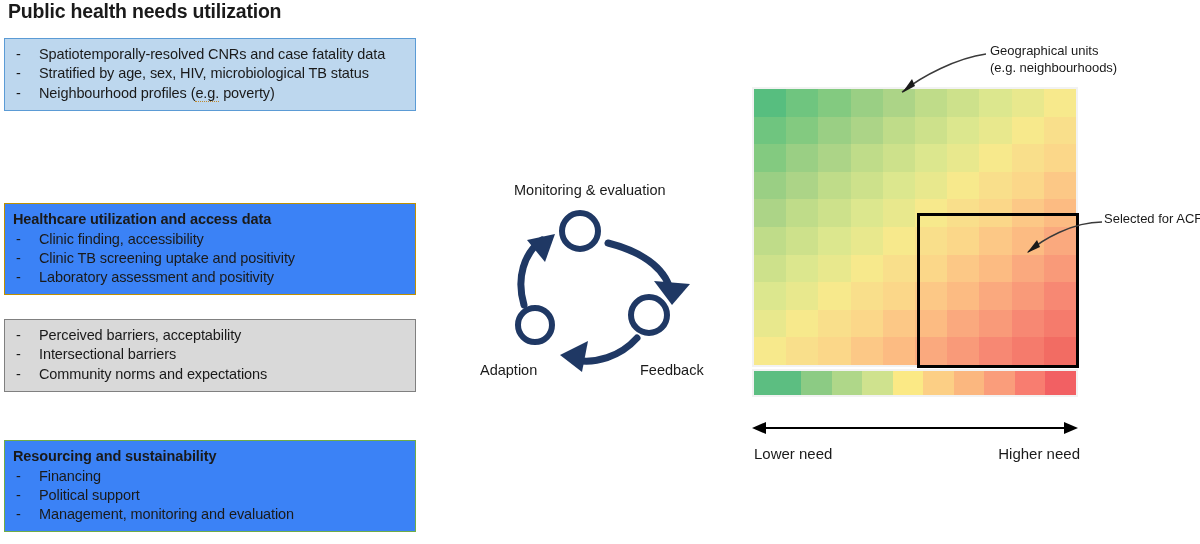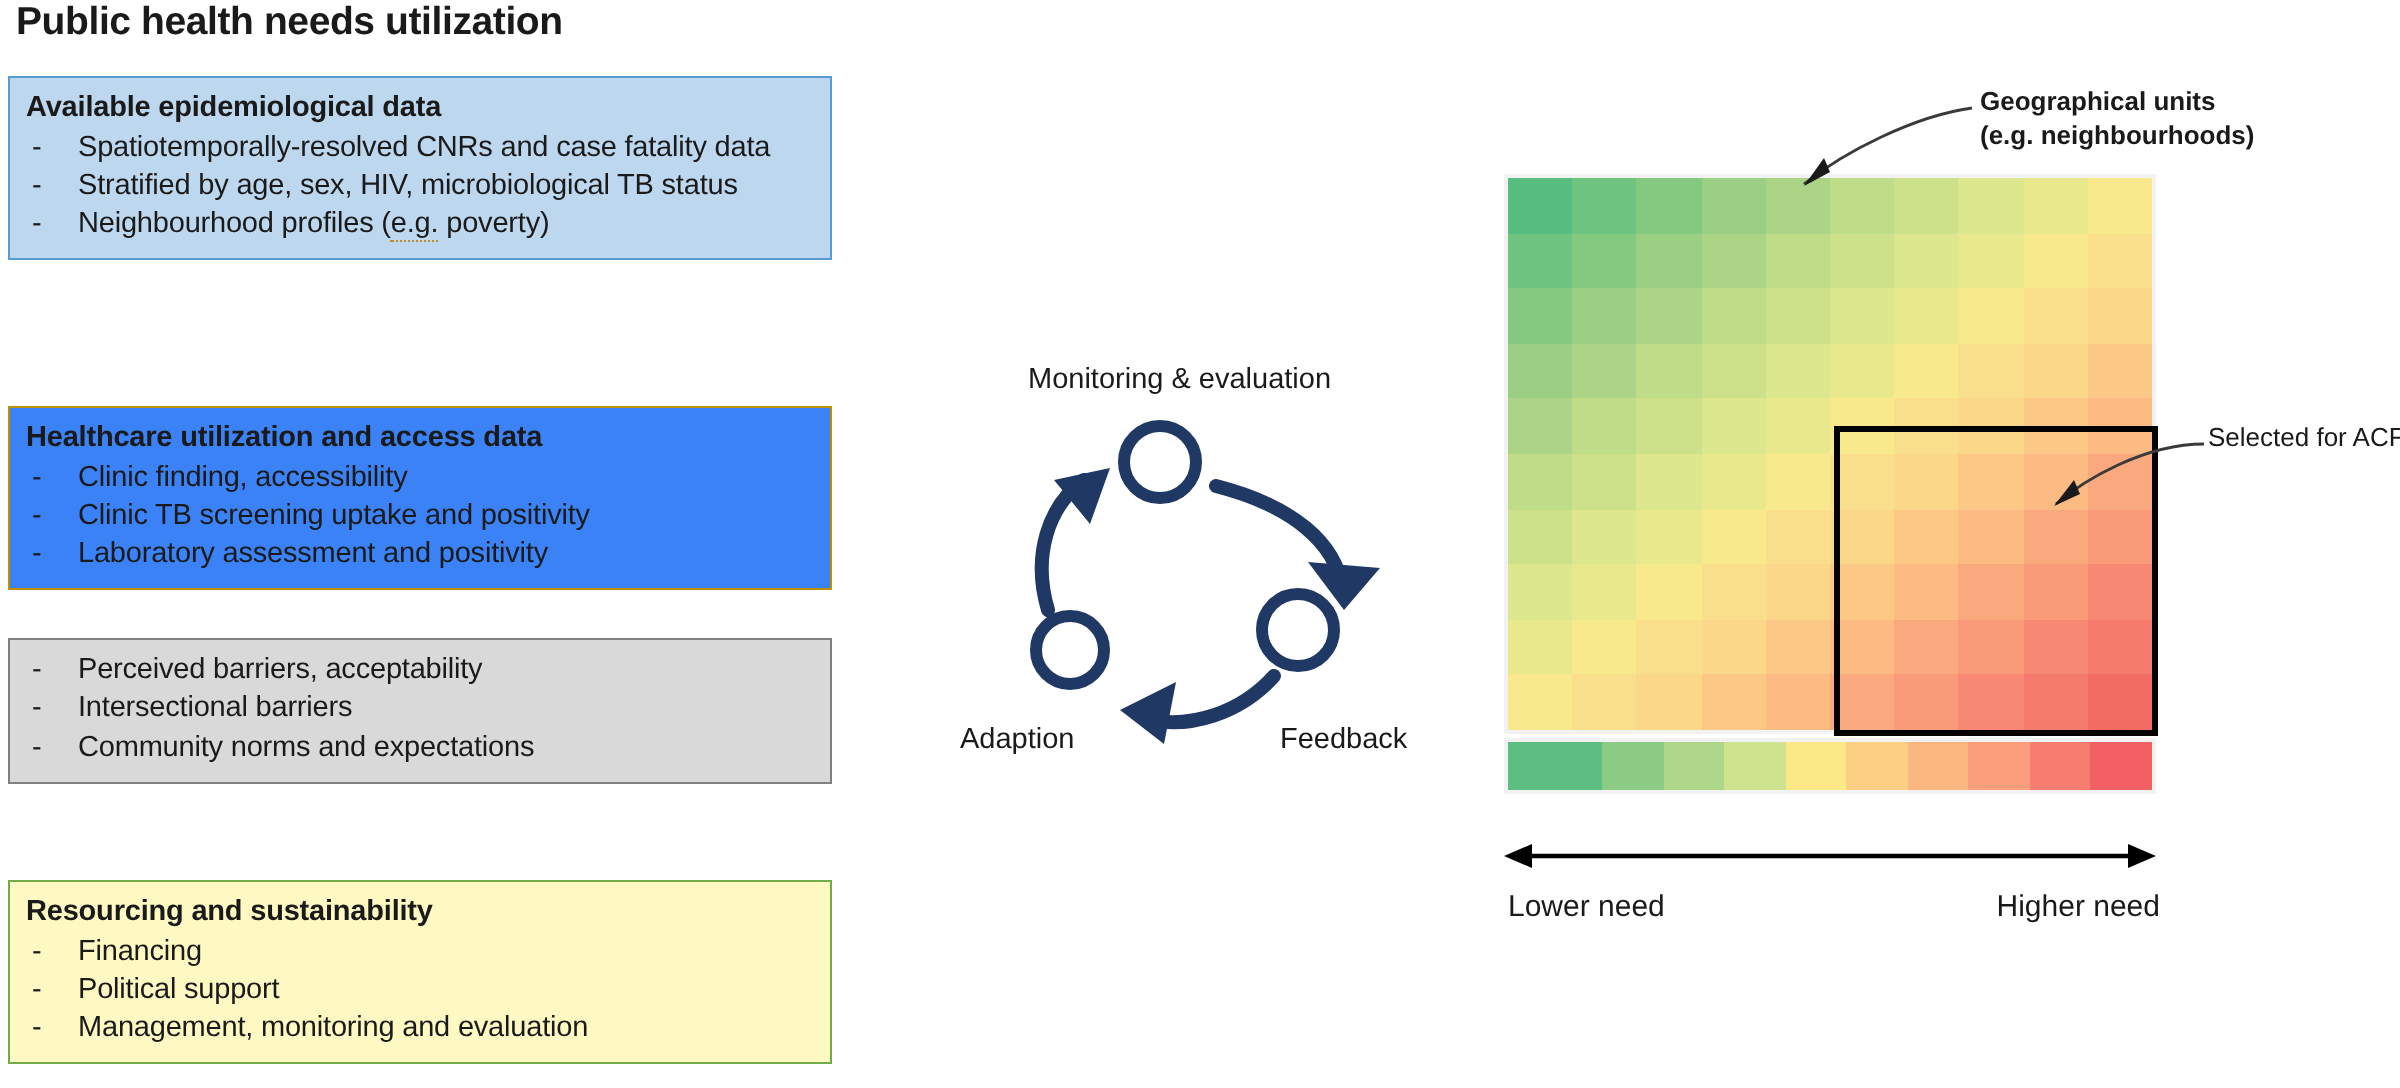--- a/index.html
+++ b/index.html
@@ -37,21 +37,21 @@
     position: absolute;
     left: 4px;
     width: 412px;
     box-sizing: border-box;
     border: 1.5px solid #8a8a8a;
     padding: 6px 8px 7px 8px;
   }
   .box-blue   { background: #BDD7EE; border-color: #5B9BD5; }
   .box-yellow { background: #3b82f6; border-color: #BF9000; }
   .box-grey   { background: #D9D9D9; border-color: #808080; }
-  .box-green  { background: #fef9c3; border-color: #70AD47; }
+  .box-green  { background: #3b82f6; border-color: #70AD47; }
 
   .box-heading {
     font-size: 14.5px;
     font-weight: bold;
     line-height: 1.28;
     margin-bottom: 1px;
     letter-spacing: -0.1px;
   }
   .bullet-row {
     display: flex;
@@ -144,21 +144,21 @@
   #colorbar > div { flex: 1 1 0; height: 100%; }
   #colorbar > div:first-child { flex: 1.55 1 0; }
 
   .anno-text {
     position: absolute;
     font-size: 13px;
     line-height: 1.28;
     color: #1a1a1a;
     white-space: nowrap;
   }
-  #anno-geo { left: 248px; top: 43px; font-weight: bold; }
+  #anno-geo { left: 248px; top: 43px; }
   #anno-acf { left: 362px; top: 211px; }
 
   .need-label {
     position: absolute;
     font-size: 15px;
     color: #1a1a1a;
     white-space: nowrap;
     top: 445px;
   }
   #label-lower  { left: 12px; }
@@ -167,21 +167,20 @@
   svg { overflow: visible; }
   .novec { pointer-events: none; }
 </style>
 </head>
 <body>
 
 <div id="left-panel">
   <div id="left-title">Public health needs utilization</div>
   <div id="left-boxes">
       <div class="info-box box-blue" style="top: 38px;">
-        <div class="box-heading">Available epidemiological data</div>
         <div class="bullet-row">
           <span class="bullet-dash">-</span>
           <span class="bullet-text">Spatiotemporally-resolved CNRs and case fatality data</span>
         </div>
         <div class="bullet-row">
           <span class="bullet-dash">-</span>
           <span class="bullet-text">Stratified by age, sex, HIV, microbiological TB status</span>
         </div>
         <div class="bullet-row">
           <span class="bullet-dash">-</span>

